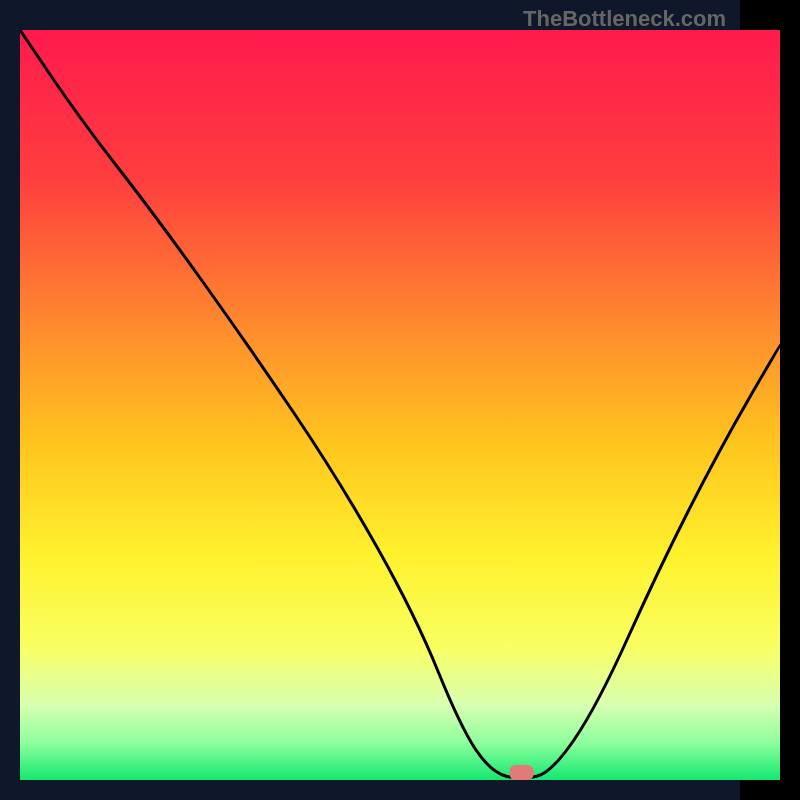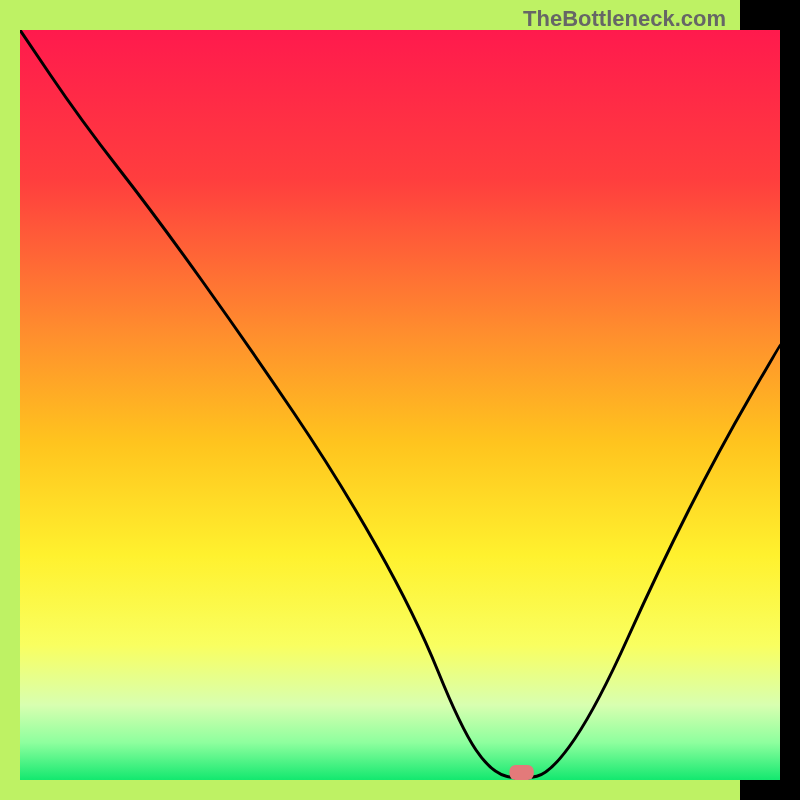--- a/index.html
+++ b/index.html
@@ -7,21 +7,21 @@
     padding: 0;
     width: 800px;
     height: 800px;
     font-family: Arial, sans-serif;
     background: #000;
   }
   .chart-container {
     position: relative;
     width: 740px;
     height: 800px;
-    background: #bef264;
+    background: #0f172a;
   }
   .watermark {
     position: absolute;
     top: 6px;
     right: 14px;
     color: #666666;
     font-size: 22px;
     font-weight: bold;
     z-index: 10;
   }

